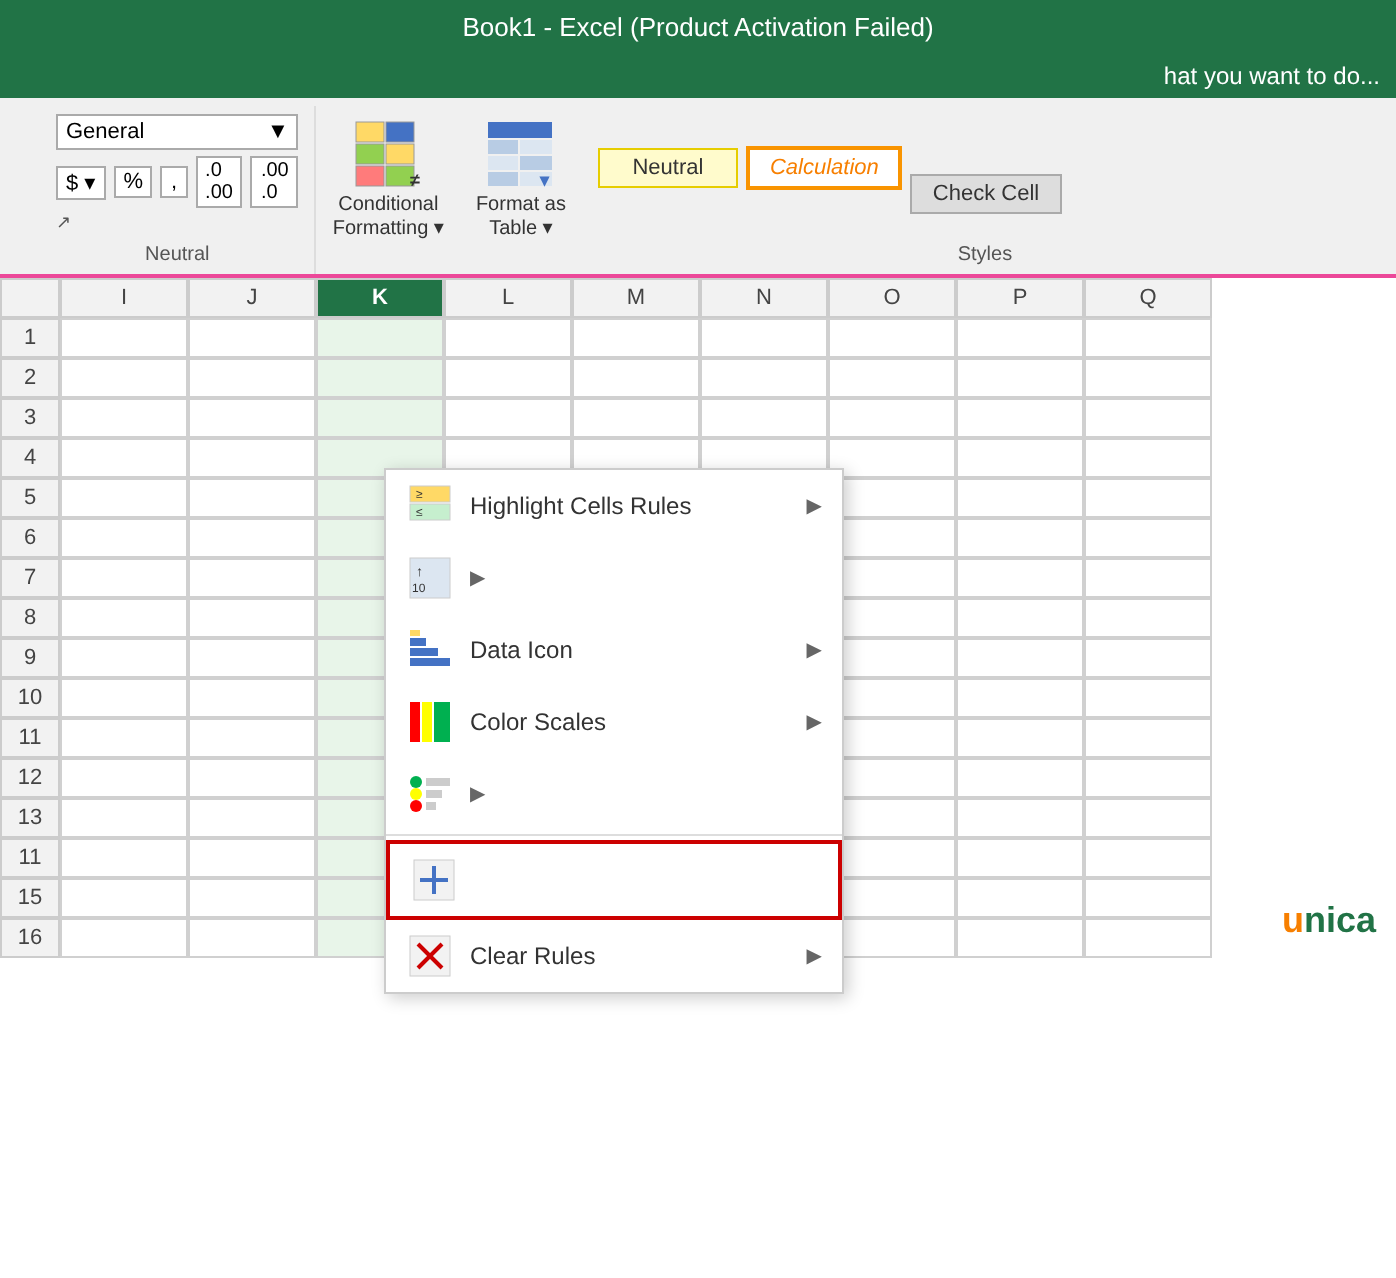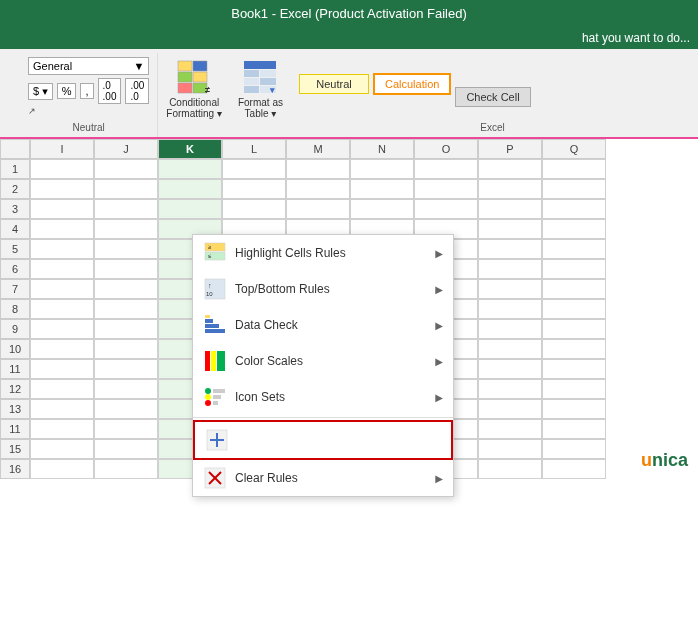--- a/index.html
+++ b/index.html
@@ -124,40 +124,40 @@
       font-size: 11px;
       font-weight: 500;
       min-width: 70px;
       text-align: center;
     }
 
     .style-normal { background: white; border: 1px solid #aaa; color: #333; }
     .style-bad { background: #ffc7c7; border: 1px solid #f00; color: #333; }
     .style-good { background: #c6efce; border: 1px solid #00a000; color: #375623; }
     .style-neutral { background: #fffbcc; border: 1px solid #e6cd00; color: #333; }
-    .style-calculation { background: white; border: 2px solid #f99400; color: #f77f00; }
+    .style-calculation { background: white; border: 2px solid #f99400; color: #f77f00; font-style: italic; }
     .style-checkcell { background: #dddddd; border: 1px solid #aaa; color: #333; margin-top: 26px; }
 
     .styles-label {
       font-size: 10px;
       color: #555;
       margin-top: auto;
       padding-top: 4px;
       text-align: center;
     }
 
     
     .dropdown-menu {
       position: absolute;
       top: 95px;
       left: 192px;
       background: white;
       border: 1px solid #ccc;
       box-shadow: 2px 2px 8px rgba(0,0,0,0.2);
-      width: 262px;
+      width: 230px;
       z-index: 100;
     }
 
     .menu-item {
       display: flex;
       align-items: center;
       padding: 6px 10px;
       cursor: pointer;
       font-size: 12px;
       color: #333;
@@ -351,21 +351,21 @@
     </div>
     <div class="btn-label">Format as<br>Table ▾</div>
   </div>
 
   <div class="styles-section">
     <div class="styles-row" style="margin-top:4px;">
       <div class="style-cell style-neutral">Neutral</div>
       <div class="style-cell style-calculation">Calculation</div>
       <div class="style-cell style-checkcell">Check Cell</div>
     </div>
-    <div class="styles-label">Excel</div>
+    <div class="styles-label">Styles</div>
   </div>
 </div>
 
 <div class="spreadsheet-wrapper">
   <div class="grid-area">
 
     <div class="row-numbers">
       <div class="top-row-num"></div>
       <div class="row-num">1</div>
       <div class="row-num">2</div>
@@ -593,33 +593,32 @@
       <span class="menu-item-arrow">▶</span>
     </div>
     <div class="menu-item">
       <div class="menu-item-icon">
         <svg width="22" height="22" viewBox="0 0 22 22">
           <rect x="1" y="1" width="20" height="20" fill="#dce6f1" stroke="#ccc" stroke-width="0.5"></rect>
           <text x="4" y="10" font-size="7" fill="#333">↑</text>
           <text x="2" y="18" font-size="6" fill="#333">10</text>
         </svg>
       </div>
-      <span class="menu-item-label">Top/Bottom Rules</span>
       <span class="menu-item-arrow">▶</span>
     </div>
     <div class="menu-item">
       <div class="menu-item-icon">
         <svg width="22" height="22" viewBox="0 0 22 22">
           <rect x="1" y="15" width="20" height="4" fill="#4472c4"></rect>
           <rect x="1" y="10" width="14" height="4" fill="#4472c4"></rect>
           <rect x="1" y="5" width="8" height="4" fill="#4472c4"></rect>
           <rect x="1" y="1" width="5" height="3" fill="#ffd966"></rect>
         </svg>
       </div>
-      <span class="menu-item-label">Data Check</span>
+      <span class="menu-item-label">Data Icon</span>
       <span class="menu-item-arrow">▶</span>
     </div>
     <div class="menu-item">
       <div class="menu-item-icon">
         <svg width="22" height="22" viewBox="0 0 22 22">
           <rect x="1" y="1" width="5" height="20" fill="#ff0000"></rect>
           <rect x="7" y="1" width="5" height="20" fill="#ffff00"></rect>
           <rect x="13" y="1" width="8" height="20" fill="#00b050"></rect>
         </svg>
       </div>
@@ -630,21 +629,20 @@
       <div class="menu-item-icon">
         <svg width="22" height="22" viewBox="0 0 22 22">
           <circle cx="4" cy="5" r="3" fill="#00b050"></circle>
           <circle cx="4" cy="11" r="3" fill="#ffff00"></circle>
           <circle cx="4" cy="17" r="3" fill="#ff0000"></circle>
           <rect x="9" y="3" width="12" height="4" fill="#ccc"></rect>
           <rect x="9" y="9" width="8" height="4" fill="#ccc"></rect>
           <rect x="9" y="15" width="5" height="4" fill="#ccc"></rect>
         </svg>
       </div>
-      <span class="menu-item-label">Icon Sets</span>
       <span class="menu-item-arrow">▶</span>
     </div>
     <div class="menu-separator"></div>
     <div class="menu-item highlighted" style="border:2px solid #cc0000;">
       <div class="menu-item-icon">
         <svg width="22" height="22" viewBox="0 0 22 22">
           <rect x="1" y="1" width="20" height="20" fill="#f2f2f2" stroke="#ccc" stroke-width="0.5"></rect>
           <line x1="11" y1="4" x2="11" y2="18" stroke="#4472c4" stroke-width="2"></line>
           <line x1="4" y1="11" x2="18" y2="11" stroke="#4472c4" stroke-width="2"></line>
         </svg>

